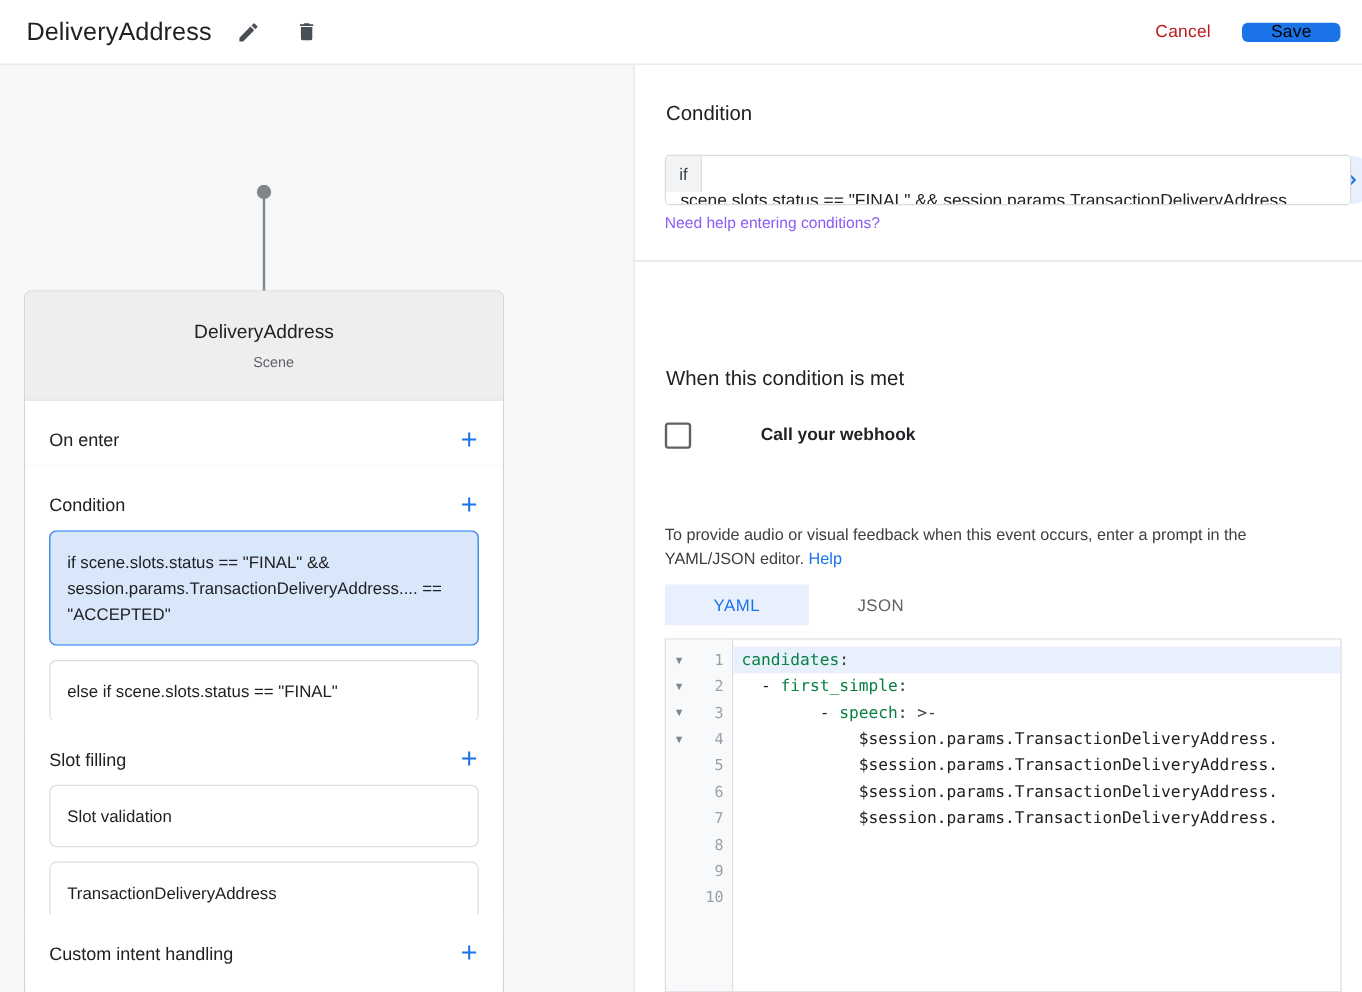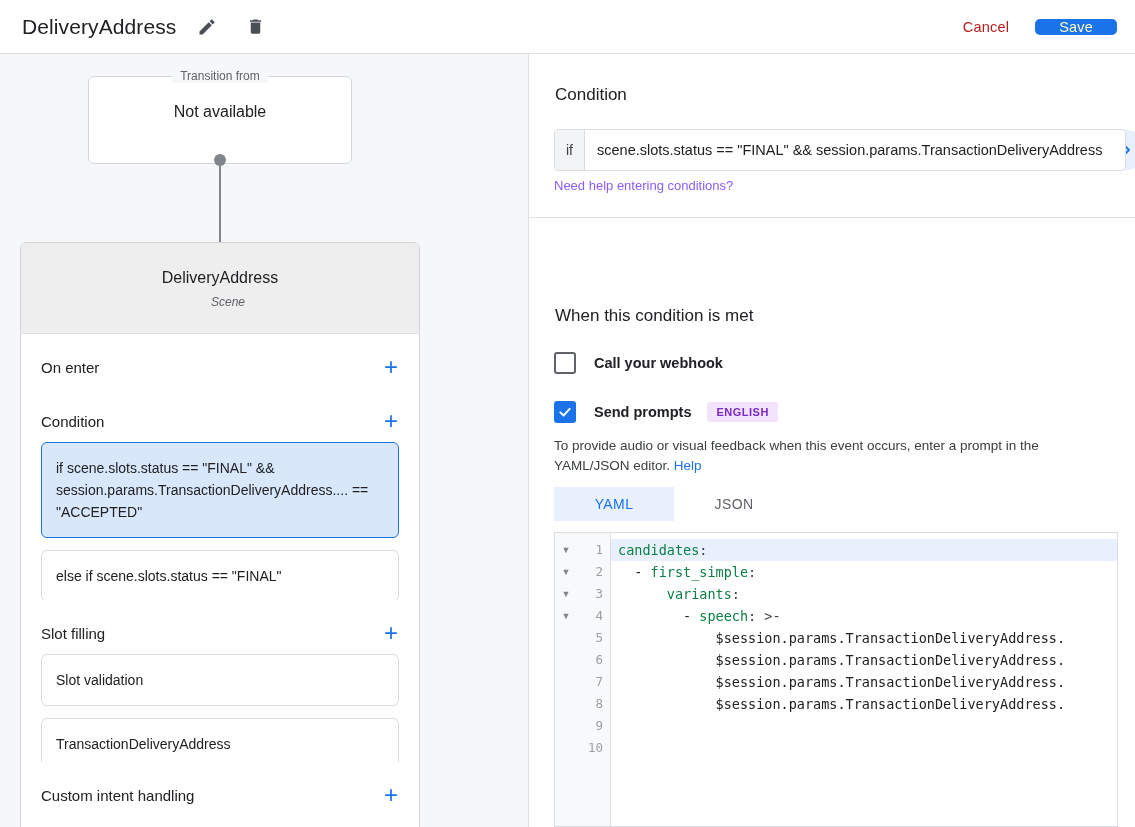--- a/index.html
+++ b/index.html
@@ -34,21 +34,21 @@
     margin-left: auto; display: flex; align-items: center;
     padding-right: 18px; gap: 16px;
   }
   #cancel-button {
     font-size: 14.5px; color: #b91c1c; font-weight: 500;
     background: none; border: none; cursor: pointer;
     padding: 9px 10px; border-radius: 4px; letter-spacing: .2px;
     font-family: inherit;
   }
   #save-button {
-    font-size: 14.5px; color: #fef9c3; font-weight: 500;
+    font-size: 14.5px; color: #000000; font-weight: 500;
     background: #1a73e8; border: none; cursor: pointer;
     padding: 0 24px; border-radius: 5px; letter-spacing: .2px;
     font-family: inherit;
   }
 
   
   #left-pane {
     position: absolute; left: 0; top: 54px; width: 529px; height: 773px;
     background: #f6f7f9;
     border-right: 1px solid #e0e0e0;
@@ -87,21 +87,21 @@
     position: absolute; left: 0; top: 0; width: 398px; height: 91px;
     background: #eeeeef;
     border-bottom: 1px solid #e0e0e0;
   }
   #transition-to-title {
     position: absolute; left: 0; right: 0; top: 26px;
     text-align: center; font-size: 16px; color: #202124;
   }
   #transition-to-subtitle {
     position: absolute; left: 16px; right: 0; top: 52px;
-    text-align: center; font-size: 12px; color: #5f6368; font-style: italic;
+    text-align: center; font-size: 12px; color: #5f6368;
   }
 
   .section {
     position: absolute; left: 0; width: 398px;
     border-bottom: 1px solid #e0e0e0;
     background: #ffffff;
   }
   .section-head {
     position: relative; height: 54px;
     display: flex; align-items: center;
@@ -152,21 +152,21 @@
     width: 40px; height: 40px; border-radius: 50%;
     background: #e8f0fe;
     display: flex; align-items: center; justify-content: center;
     cursor: pointer;
   }
   #condition-input-row {
     position: absolute; left: 25px; top: 75px;
     width: 572px; height: 42px;
     display: flex; align-items: stretch;
     border: 1px solid #dadce0; border-radius: 4px;
-    overflow: hidden; background: #ffffff;
+    overflow: hidden; background: #ffffff; flex-direction: column;
   }
   #condition-if-label {
     width: 30px; background: #f1f3f4;
     display: flex; align-items: center; justify-content: center;
     font-size: 14px; color: #3c4043;
     border-right: 1px solid #dadce0;
     flex: 0 0 30px;
   }
   #condition-expression {
     flex: 1; border: none; outline: none;
@@ -179,21 +179,21 @@
   }
 
   #met-block {
     position: absolute; left: 0; top: 165px; width: 606px; height: 608px;
   }
   #met-heading {
     position: absolute; left: 26px; top: 87px;
     font-size: 17px; color: #202124;
   }
   .cb-row {
-    position: absolute; left: 25px; display: flex; align-items: center;
+    position: absolute; left: 25px; display: flex; align-items: center; gap: 40px;
   }
   #webhook-row { top: 133px; }
   #prompts-row { top: 182px; }
   .cb {
     width: 22px; height: 22px; border-radius: 3px;
     border: 2px solid #5f6368; background: #ffffff;
     cursor: pointer; flex: 0 0 22px;
     display: flex; align-items: center; justify-content: center;
   }
   .cb.checked {
@@ -282,24 +282,20 @@
     </span>
   </div>
   <div id="topbar-right">
     <button id="cancel-button">Cancel</button>
     <button id="save-button">Save</button>
   </div>
 </div>
 
 <div id="left-pane">
 
-  <div id="transition-from-box" class="fieldset-box">
-    <span class="fieldset-legend">Transition from</span>
-    <div id="transition-from-value">Not available</div>
-  </div>
 
   <svg id="connector" viewBox="0 0 32 120">
     <circle cx="16" cy="6" r="6" fill="#80868b"></circle>
     <line x1="16" y1="6" x2="16" y2="102" stroke="#80868b" stroke-width="2"></line>
     <polygon points="16,116 9,100 23,100" fill="#5f6368"></polygon>
   </svg>
 
   <div id="transition-to-box" class="fieldset-box">
     <div id="transition-to-header">
       <div id="transition-to-title">DeliveryAddress</div>
@@ -360,29 +356,20 @@
   </div>
 
   <div id="met-block">
     <div id="met-heading">When this condition is met</div>
 
     <div id="webhook-row" class="cb-row">
       <span class="cb"></span>
       <span class="cb-label">Call your webhook</span>
     </div>
 
-    <div id="prompts-row" class="cb-row">
-      <span class="cb checked">
-        <svg width="14" height="14" viewBox="0 0 24 24" fill="none" stroke="#ffffff" stroke-width="3.2" stroke-linecap="round" stroke-linejoin="round">
-            <polyline points="4 12.5 9.5 18 20 6.5"></polyline>
-          </svg>
-      </span>
-      <span class="cb-label">Send prompts</span>
-      <span id="language-badge">ENGLISH</span>
-    </div>
 
     <div id="editor-tabs">
       <div class="editor-tab active">YAML</div>
       <div class="editor-tab">JSON</div>
     </div>
 
     <div id="prompts-hint">
       <span>To provide audio or visual feedback when this event occurs, enter a prompt in the YAML/JSON editor.</span>
       <a>Help</a>
     </div>
@@ -408,21 +395,20 @@
           <div class="line-no">5</div>
           <div class="line-no">6</div>
           <div class="line-no">7</div>
           <div class="line-no">8</div>
           <div class="line-no">9</div>
           <div class="line-no">10</div>
         </div>
       <div id="code-lines">
           <div class="code-line active"><span class="tok-key">candidates</span><span class="tok-punct">:</span></div>
           <div class="code-line">  - <span class="tok-key">first_simple</span><span class="tok-punct">:</span></div>
-          <div class="code-line">      <span class="tok-key">variants</span><span class="tok-punct">:</span></div>
           <div class="code-line">        - <span class="tok-key">speech</span><span class="tok-punct">: &gt;-</span></div>
           <div class="code-line">            $session.params.TransactionDeliveryAddress.</div>
           <div class="code-line">            $session.params.TransactionDeliveryAddress.</div>
           <div class="code-line">            $session.params.TransactionDeliveryAddress.</div>
           <div class="code-line">            $session.params.TransactionDeliveryAddress.</div>
           <div class="code-line"></div>
         </div>
     </div>
   </div>
 </div>

